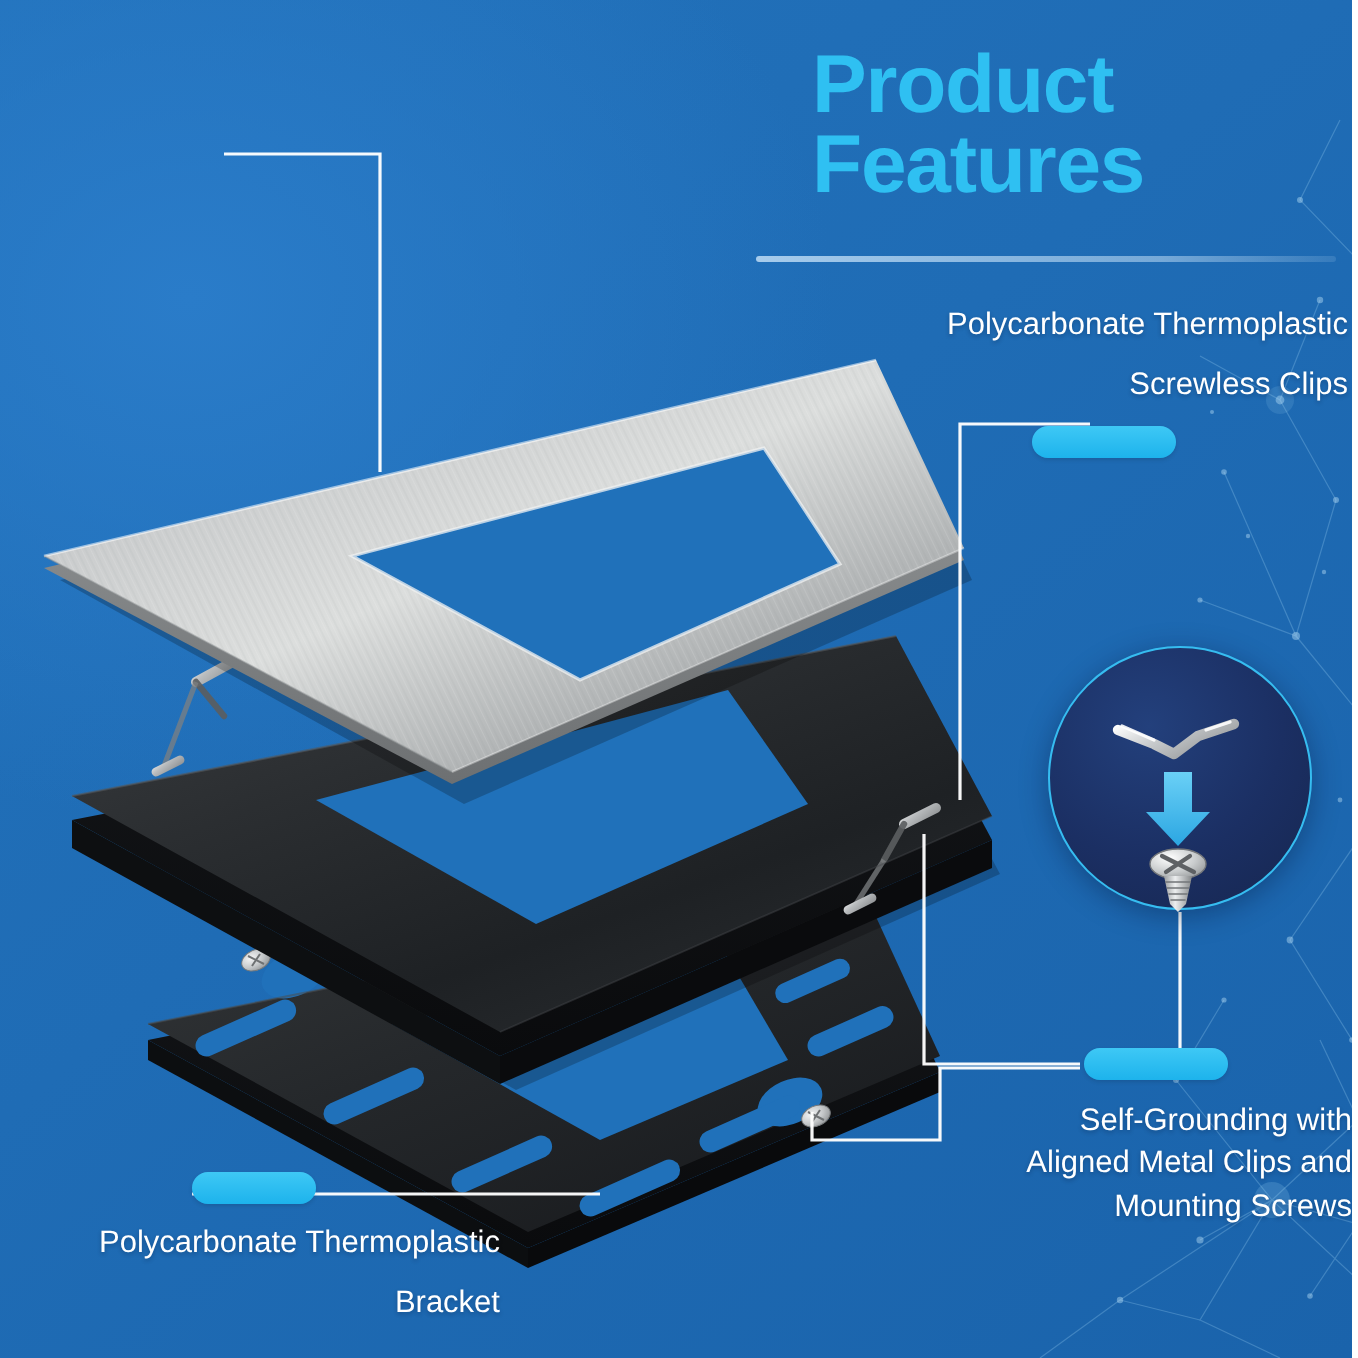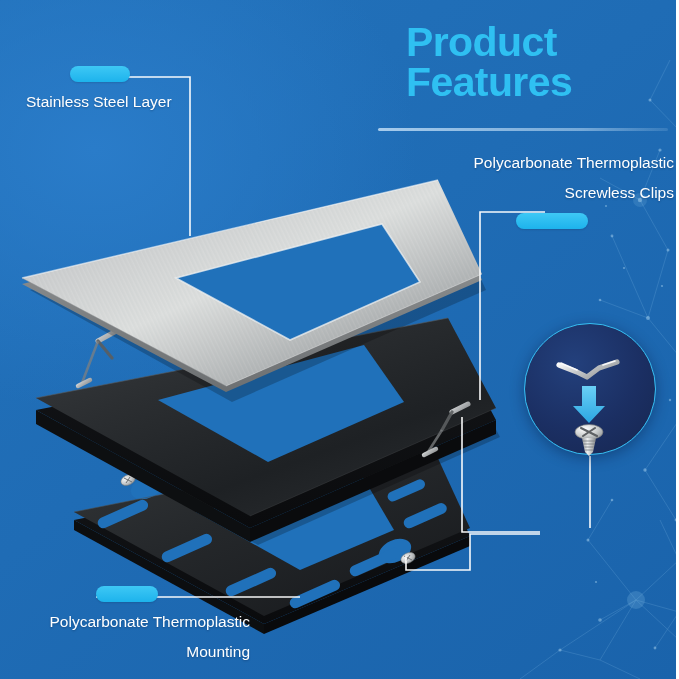--- a/index.html
+++ b/index.html
@@ -265,36 +265,38 @@
       <path d="M96 597 L300 597"></path>
     </g>
   </svg>
 
   <div class="title-block">
     <div class="title-line">Product</div>
     <div class="title-line">Features</div>
     <div class="title-rule"></div>
   </div>
 
-  <div class="callout" id="callout-steel">
-    <div class="cbar"></div>
-    <div class="ctext left">Stainless Steel Layer</div>
-  </div>
 
   <div class="callout" id="callout-cover">
     <div class="ctext center">Polycarbonate Thermoplastic</div>
     <div class="ctext center">Screwless Clips</div>
     <div class="cbar"></div>
   </div>
 
+  <div class="callout" id="callout-clips">
+    <div class="cbar"></div>
+    <div class="ctext center">Self-Grounding with</div>
+    <div class="ctext center">Aligned Metal Clips and</div>
+    <div class="ctext center">Mounting Screws</div>
+  </div>
 
   <div class="callout" id="callout-bracket">
     <div class="cbar"></div>
     <div class="ctext center">Polycarbonate Thermoplastic</div>
-    <div class="ctext center">Mounting</div>
+    <div class="ctext center">Bracket</div>
   </div>
 
   <div class="detail-circle">
     <svg width="132" height="132" viewBox="0 0 132 132">
       <defs>
         <linearGradient id="clipM2" x1="0" y1="0" x2="1" y2="0.5">
           <stop offset="0%" stop-color="#ffffff"></stop>
           <stop offset="50%" stop-color="#c7cacc"></stop>
           <stop offset="100%" stop-color="#9a9d9f"></stop>
         </linearGradient>

